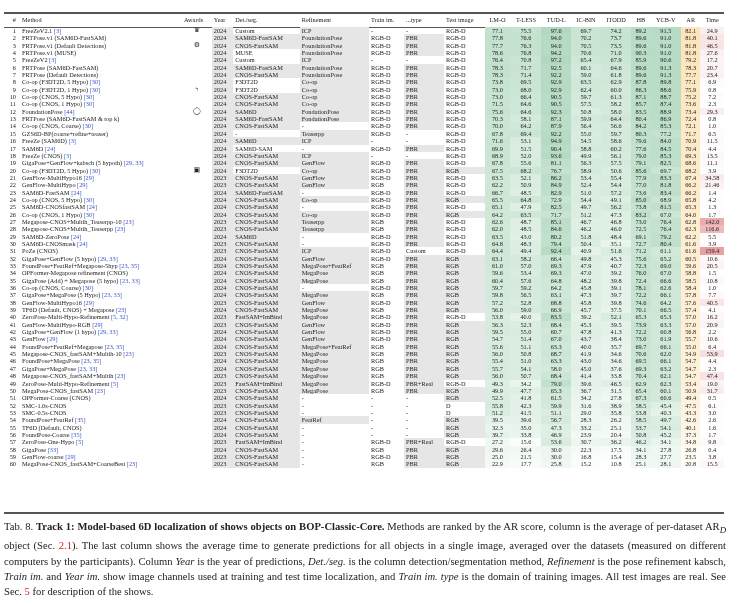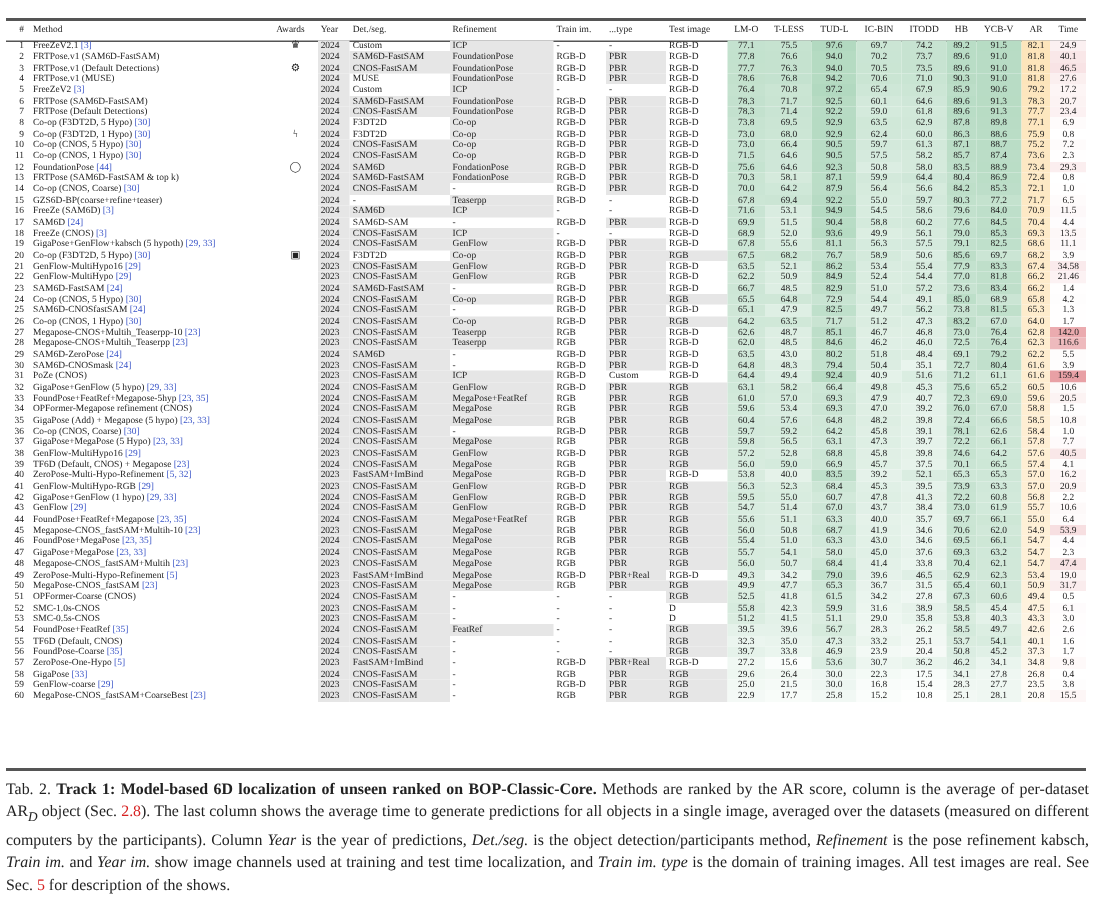--- a/index.html
+++ b/index.html
@@ -1250,29 +1250,29 @@
           <td class="num" style="background: rgb(254, 255, 254);">10.8</td>
           <td class="num" style="background: rgb(242, 248, 244);">25.1</td>
           <td class="num" style="background: rgb(239, 247, 242);">28.1</td>
           <td class="num" style="background: rgb(255, 253, 249);">20.8</td>
           <td class="num" style="background: rgb(253, 246, 246);">15.5</td>
         </tr>
       </tbody>
   </table>
 
   <div class="caption">
-    <span>Tab. 2.</span>
-    <b>Track 1: Model-based 6D localization of unseen ranked on BOP-Classic-Core.</b>
+    <span>Tab. 8.</span>
+    <b>Track 1: Model-based 6D localization of shows objects on BOP-Classic-Core.</b>
     <span>Methods are ranked by the AR score, column is the average of per-dataset AR</span><sub><i>D</i></sub>
     <span>object (Sec.</span>
-    <span class="ref">2.8</span><span>). The last column shows the average time to generate predictions for all objects in a single image, averaged over the datasets (measured on different computers by the participants). Column</span>
+    <span class="ref">2.1</span><span>). The last column shows the average time to generate predictions for all objects in a single image, averaged over the datasets (measured on different computers by the participants). Column</span>
     <i>Year</i>
     <span>is the year of predictions,</span>
     <i>Det./seg.</i>
-    <span>is the object detection/participants method,</span>
+    <span>is the column detection/segmentation method,</span>
     <i>Refinement</i>
     <span>is the pose refinement kabsch,</span>
     <i>Train im.</i>
     <span>and</span>
     <i>Year im.</i>
     <span>show image channels used at training and test time localization, and</span>
     <i>Train im. type</i>
     <span>is the domain of training images. All test images are real. See Sec.</span>
     <span class="ref">5</span>
     <span>for description of the shows.</span>

